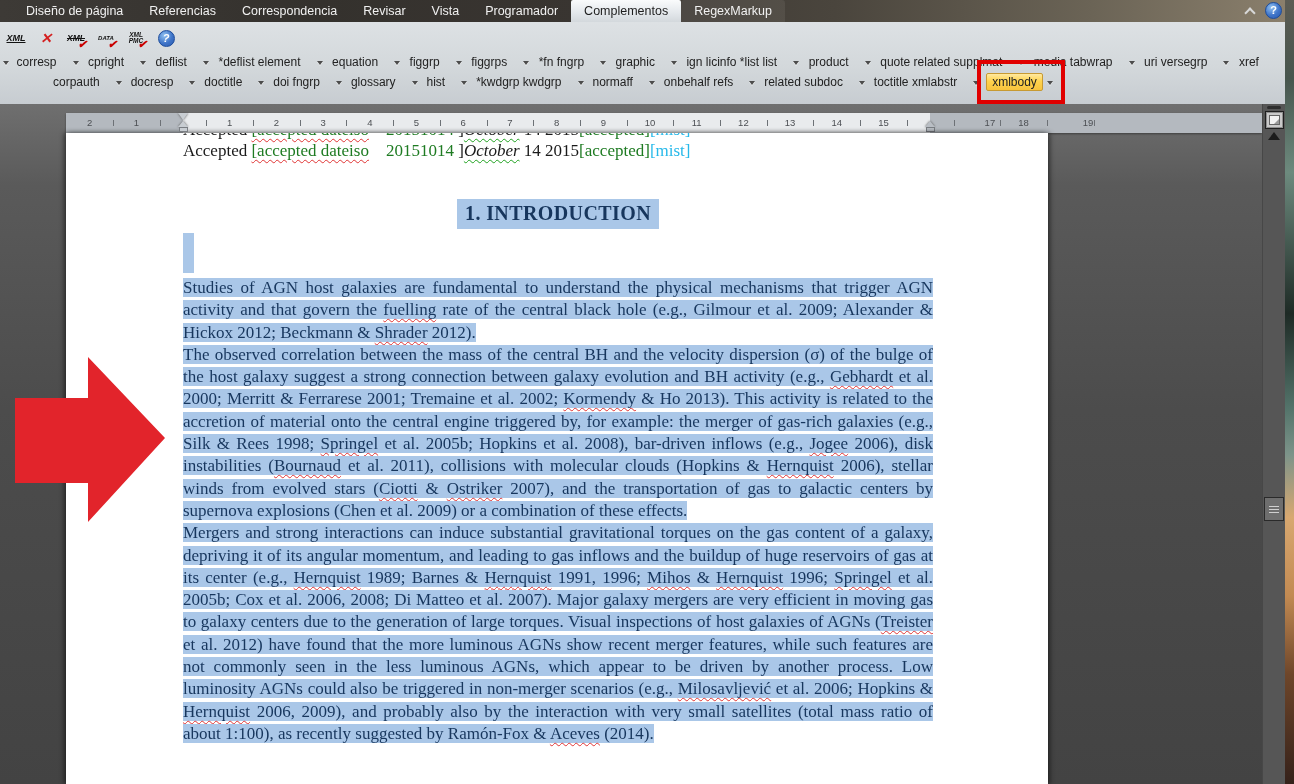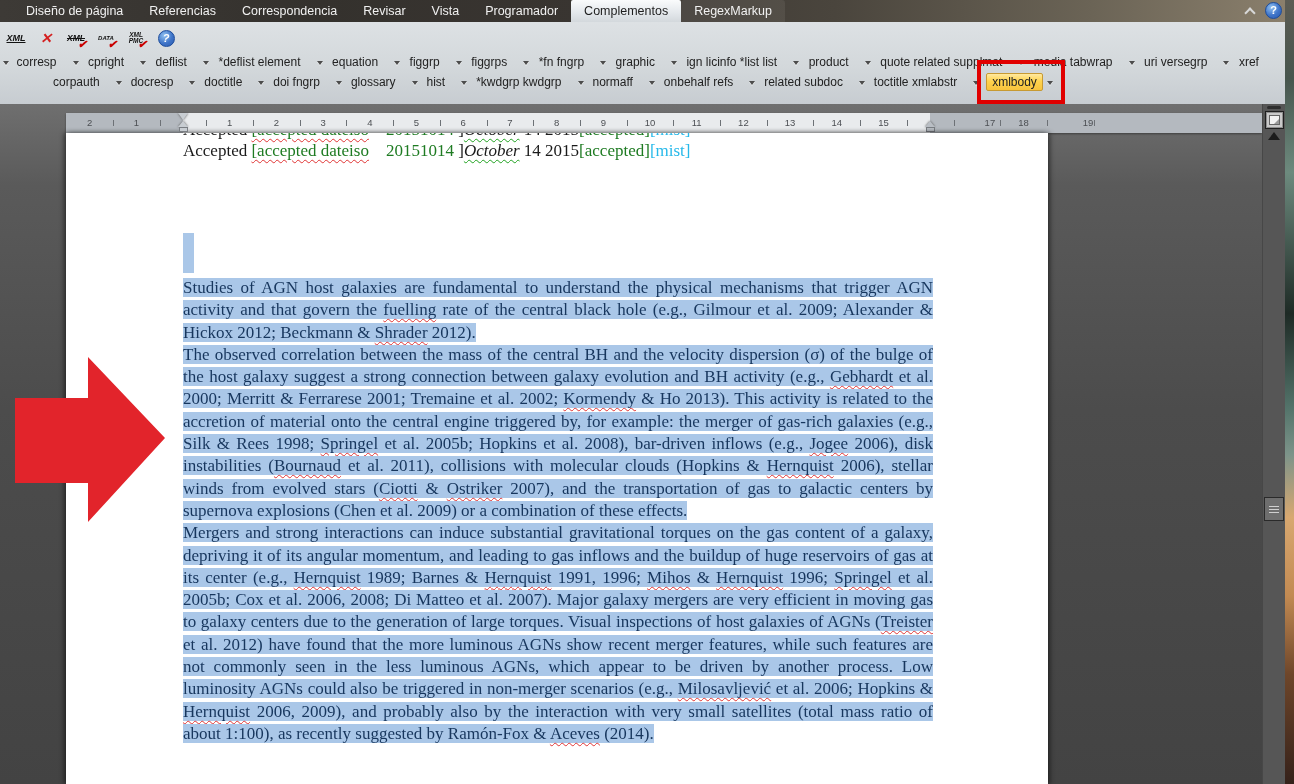--- a/index.html
+++ b/index.html
@@ -316,20 +316,23 @@
         <span class="rtick" style="left: 794.15px;"></span>
         <span class="rtick" style="left: 840.85px;"></span>
         <span class="rtick" style="left: 887.55px;"></span>
         <span class="rtick" style="left: 934.25px;"></span>
         <span class="rtick" style="left: 980.95px;"></span>
         <span class="rtick" style="left: 1027.65px;"></span>
       </div>
 
     <div class="page">
       <div class="accepted doc-serif" id="accepted"><div><span class="c-black">Accepted </span><span class="c-green w-red">[accepted dateiso</span><span class="c-black">    </span><span class="c-green">20151014 </span><span class="c-black">]</span><span class="c-black w-green">October</span><span class="c-black"> 14 2015</span><span class="c-green">[accepted]</span><span class="c-cyan">[mist]</span></div><div><span class="c-black">Accepted </span><span class="c-green w-red">[accepted dateiso</span><span class="c-black">    </span><span class="c-green">20151014 </span><span class="c-black">]</span><span class="c-black w-green">October</span><span class="c-black"> 14 2015</span><span class="c-green">[accepted]</span><span class="c-cyan">[mist]</span></div></div>
+      <div class="heading-row doc-serif">
+        <span>1. INTRODUCTION</span>
+      </div>
       <div class="blank-bar"></div>
       <div class="paras doc-serif" id="paras">
           <p><span class="selbg"><span>Studies of AGN host galaxies are fundamental to understand the physical mechanisms that trigger AGN activity and that govern the </span><span class="w-red">fuelling</span><span> rate of the central black hole (e.g., Gilmour et al. 2009; Alexander &amp; Hickox 2012; Beckmann &amp; </span><span class="w-red">Shrader</span><span> 2012).</span></span></p>
           <p><span class="selbg"><span>The observed correlation between the mass of the central BH and the velocity dispersion (σ) of the bulge of the host galaxy suggest a strong connection between galaxy evolution and BH activity (e.g., </span><span class="w-red">Gebhardt</span><span> et al. 2000; Merritt &amp; Ferrarese 2001; Tremaine et al. 2002; </span><span class="w-red">Kormendy</span><span> &amp; Ho 2013). This activity is related to the accretion of material onto the central engine triggered by, for example: the merger of gas-rich galaxies (e.g., Silk &amp; Rees 1998; </span><span class="w-red">Springel</span><span> et al. 2005b; Hopkins et al. 2008), bar-driven inflows (e.g., </span><span class="w-red">Jogee</span><span> 2006), disk instabilities (</span><span class="w-red">Bournaud</span><span> et al. 2011), collisions with molecular clouds (Hopkins &amp; </span><span class="w-red">Hernquist</span><span> 2006), stellar winds from evolved stars (</span><span class="w-red">Ciotti</span><span> &amp; </span><span class="w-red">Ostriker</span><span> 2007), and the transportation of gas to galactic centers by supernova explosions (Chen et al. 2009) or a combination of these effects.</span></span></p>
           <p><span class="selbg"><span>Mergers and strong interactions can induce substantial gravitational torques on the gas content of a galaxy, depriving it of its angular momentum, and leading to gas inflows and the buildup of huge reservoirs of gas at its center (e.g., </span><span class="w-red">Hernquist</span><span> 1989; Barnes &amp; </span><span class="w-red">Hernquist</span><span> 1991, 1996; </span><span class="w-red">Mihos</span><span> &amp; </span><span class="w-red">Hernquist</span><span> 1996; </span><span class="w-red">Springel</span><span> et al. 2005b; Cox et al. 2006, 2008; Di Matteo et al. 2007). Major galaxy mergers are very efficient in moving gas to galaxy centers due to the generation of large torques. Visual inspections of host galaxies of AGNs (</span><span class="w-red">Treister</span><span> et al. 2012) have found that the more luminous AGNs show recent merger features, while such features are not commonly seen in the less luminous AGNs, which appear to be driven by another process. Low luminosity AGNs could also be triggered in non-merger scenarios (e.g., </span><span class="w-red">Milosavljević</span><span> et al. 2006; Hopkins &amp; </span><span class="w-red">Hernquist</span><span> 2006, 2009), and probably also by the interaction with very small satellites (total mass ratio of about 1:100), as recently suggested by Ramón-Fox &amp; </span><span class="w-red">Aceves</span><span> (2014).</span></span></p>
         </div>
     </div>
 
     <svg class="arrow-svg" width="180" height="440" viewBox="0 0 180 440">
       <polygon points="15,294 88,294 88,253 165,334 88,418 88,379 15,379" fill="#e2242b"></polygon>

